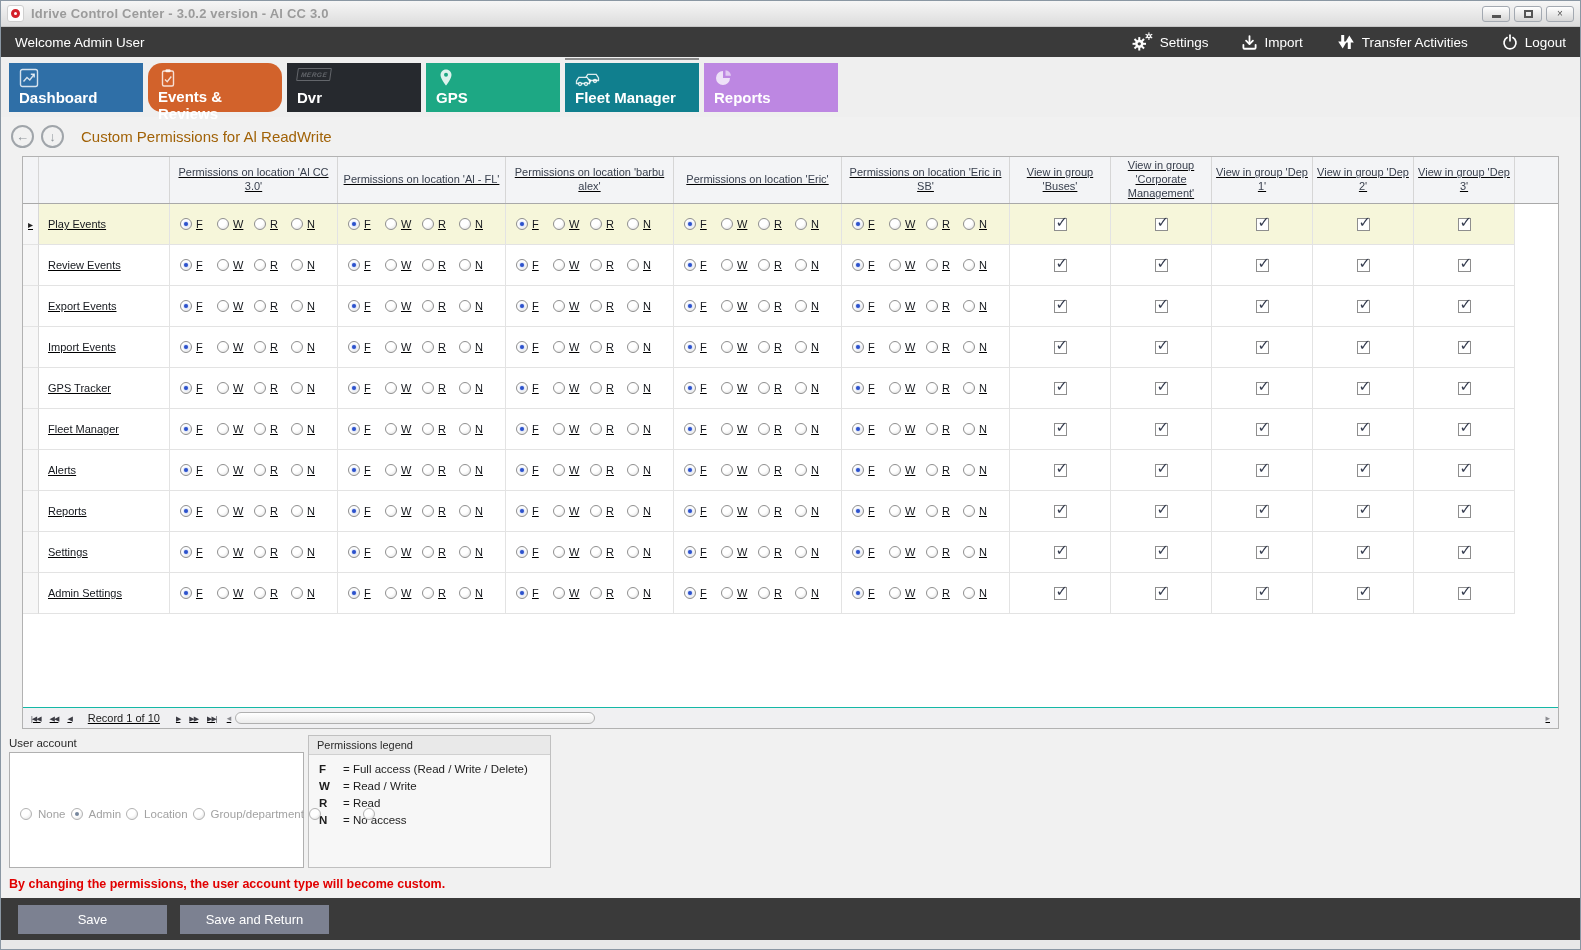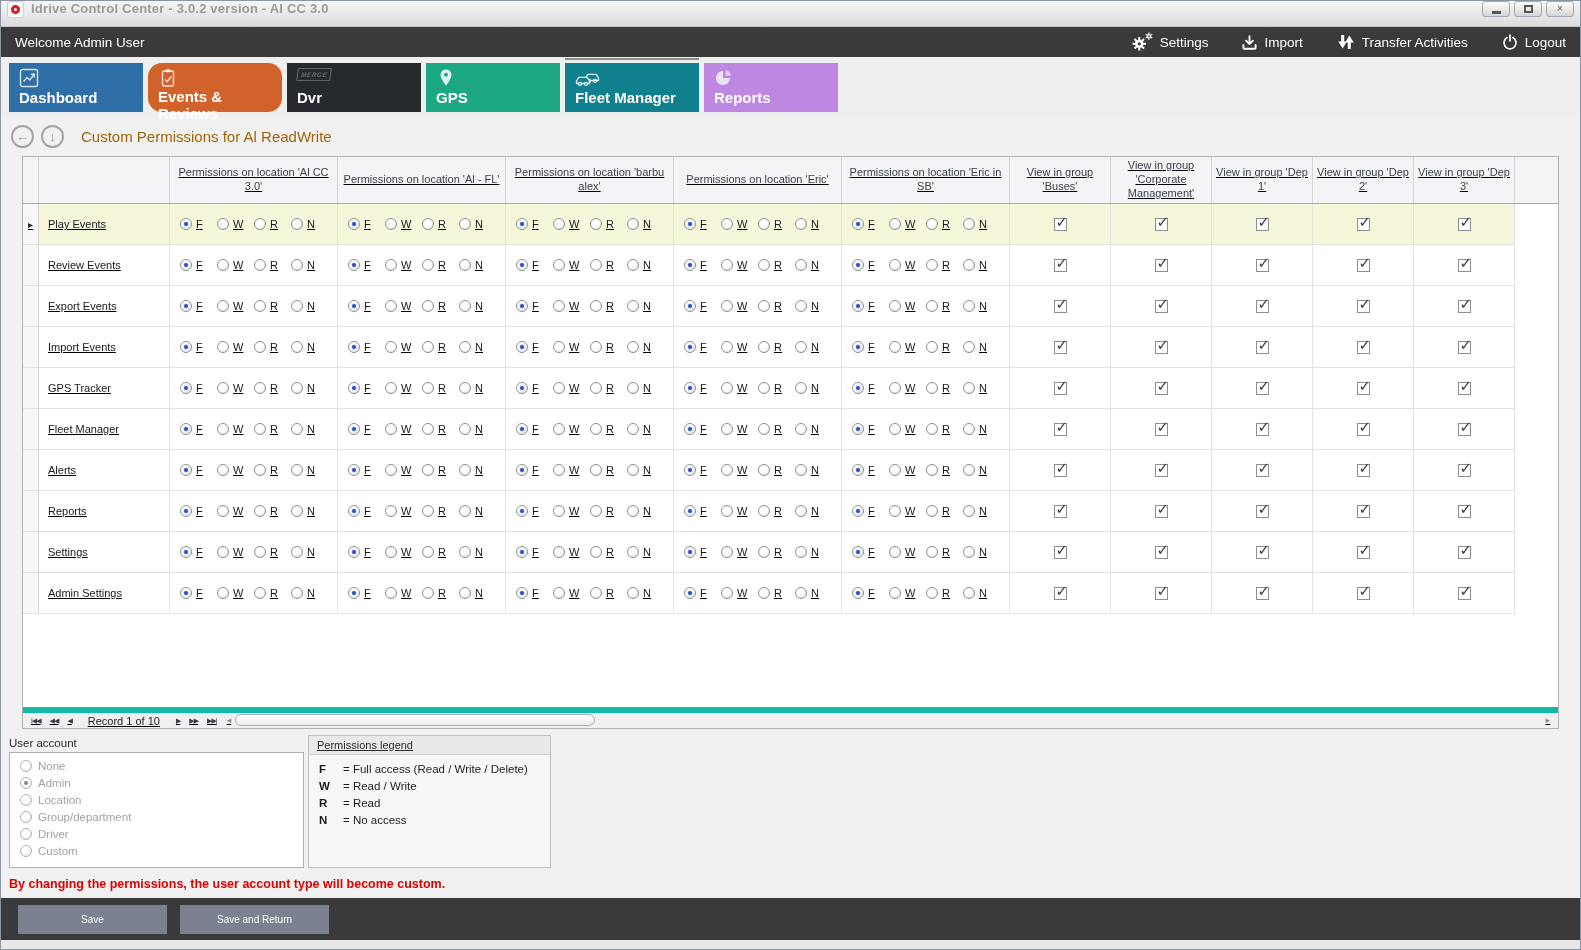--- a/index.html
+++ b/index.html
@@ -4,21 +4,21 @@
 <style>
   * { box-sizing: border-box; margin: 0; padding: 0; }
   html,body { width:1581px; height:950px; }
   body { font-family:"Liberation Sans","DejaVu Sans",sans-serif; background:#d0d0d0; }
 
   .window { width:1581px; height:950px; border:1px solid #8a97a3; background:#f1f1f1;
             display:flex; flex-direction:column; overflow:hidden; }
 
   
   .titlebar { height:26px; flex:0 0 26px; background:linear-gradient(#f6f6f6,#dcdcdc);
-              border-bottom:1px solid #c6c6c6; display:flex; padding:0 6px; }
+              border-bottom:1px solid #c6c6c6; display:flex; align-items:center; padding:0 6px; }
   .app-icon { width:17px; height:17px; background:#fdfdfd; border:1px solid #cfcfcf; border-radius:3px;
               display:flex; align-items:center; justify-content:center; margin-right:7px; }
   .app-icon .ring { width:9px; height:9px; border:3px solid #d4202a; border-radius:50%; }
   .win-title { font-size:13px; font-weight:bold; color:#9b9b9b; letter-spacing:.2px; }
   .win-controls { margin-left:auto; display:flex; gap:4px; }
   .win-btn { width:28px; height:16px; border:1px solid #a3a9b1; border-radius:3px;
              background:linear-gradient(#ffffff,#d6d6d6); display:flex; align-items:center;
              justify-content:center; color:#555; font-size:10px; line-height:1; cursor:pointer; }
   .glyph-min { width:9px; height:3px; background:#555; margin-top:6px; }
   .glyph-max { width:9px; height:8px; border:2px solid #555; }
@@ -74,52 +74,52 @@
   .radio.gray-dot::after { background:#76879d; box-shadow:none; }
   .g-check-cell { justify-content:center; }
   .checkbox { width:13px; height:13px; border:1px solid #8e8e8e; background:#fff; position:relative; cursor:pointer; }
   .check-glyph { position:absolute; left:1px; top:-6px; font-size:15px; font-weight:bold; color:#333a4d; }
   .g-cell-filler { border:none; background:#fff !important; }
   .g-row.sel .g-cell { background:#f6f6da; }
   .g-row.sel .g-ind-cell { background:#f7f7f7; }
   .g-body-filler { flex:1 1 auto; background:#fff; }
 
   
-  .g-nav { flex:0 0 21px; border-top:6px solid #14b8a6; background:#f0f0f2; display:flex;
+  .g-nav { flex:0 0 21px; border-top:1px solid #14b8a6; background:#f0f0f2; display:flex;
            align-items:center; padding:0 8px; }
   .vcr { display:flex; align-items:center; gap:9px; }
   .vcr-btn { font-size:7px; color:#3c3c44; letter-spacing:-1px; cursor:pointer; line-height:1; }
   .rec-text { font-size:11px; color:#1a1a1a; margin:0 16px; }
   .hscroll { flex:1; display:flex; align-items:center; margin-left:10px; gap:4px; }
   .scroll-arrow { font-size:9px; color:#8a8a90; cursor:pointer; line-height:1; }
   .scroll-track { flex:1; height:13px; position:relative; }
   .scroll-thumb { position:absolute; left:0; top:0; width:360px; height:12px; border:1px solid #b0b0b0;
                   border-radius:7px; background:linear-gradient(#ffffff,#ececec); cursor:grab; }
 
   
   .lower { height:169px; flex:0 0 169px; padding:6px 8px 0 8px; display:flex; flex-direction:column; }
   .panels { display:flex; align-items:flex-start; }
   .ua-col { width:295px; }
   .ua-title { font-size:11.5px; color:#2a2a2a; margin:2px 0 3px 0; }
   .ua-box { border:1px solid #b0b0b0; background:#fff; height:116px; padding:7px 0 0 10px;
-            display:flex; flex-direction:column; gap:5px; }
+            display:flex; flex-direction:row; gap:5px; }
   .ua-opt { display:flex; align-items:center; gap:6px; font-size:11.5px; color:#a2a2a2; cursor:default; }
   .ua-opt .radio { border-color:#b2b2b2; }
   .legend-box { width:243px; margin-left:4px; border:1px solid #c0c0c0; background:#f7f7f7; height:133px; }
   .legend-head { background:#e9e9e9; border-bottom:1px solid #d0d0d0; font-size:11px; color:#2a2a2a;
-                 padding:3px 8px;text-decoration:underline; }
+                 padding:3px 8px; }
   .legend-body { padding:8px 10px; }
   .legend-row { display:flex; font-size:11.5px; color:#1c1c1c; margin-bottom:5px; }
   .legend-key { font-weight:bold; width:24px; }
   .warning { margin-top:9px; color:#e10000; font-weight:bold; font-size:12.5px; }
 
   
   .footer-bar { height:42px; flex:0 0 42px; background:#3a3a3a; display:flex; align-items:center;
                 padding-left:17px; gap:13px; }
-  .footer-btn { width:149px; height:29px; background:#7c8191; color:#fff; border:none; font-size:10px;
+  .footer-btn { width:149px; height:29px; background:#7c8191; color:#fff; border:none; font-size:13px;
                 font-family:inherit; cursor:pointer; }
   .bottom-strip { flex:1; background:#e8e8e8; }
 </style>
 </head>
 <body>
 
 <div class="window">
 
   <div class="titlebar">
     <span class="app-icon">

